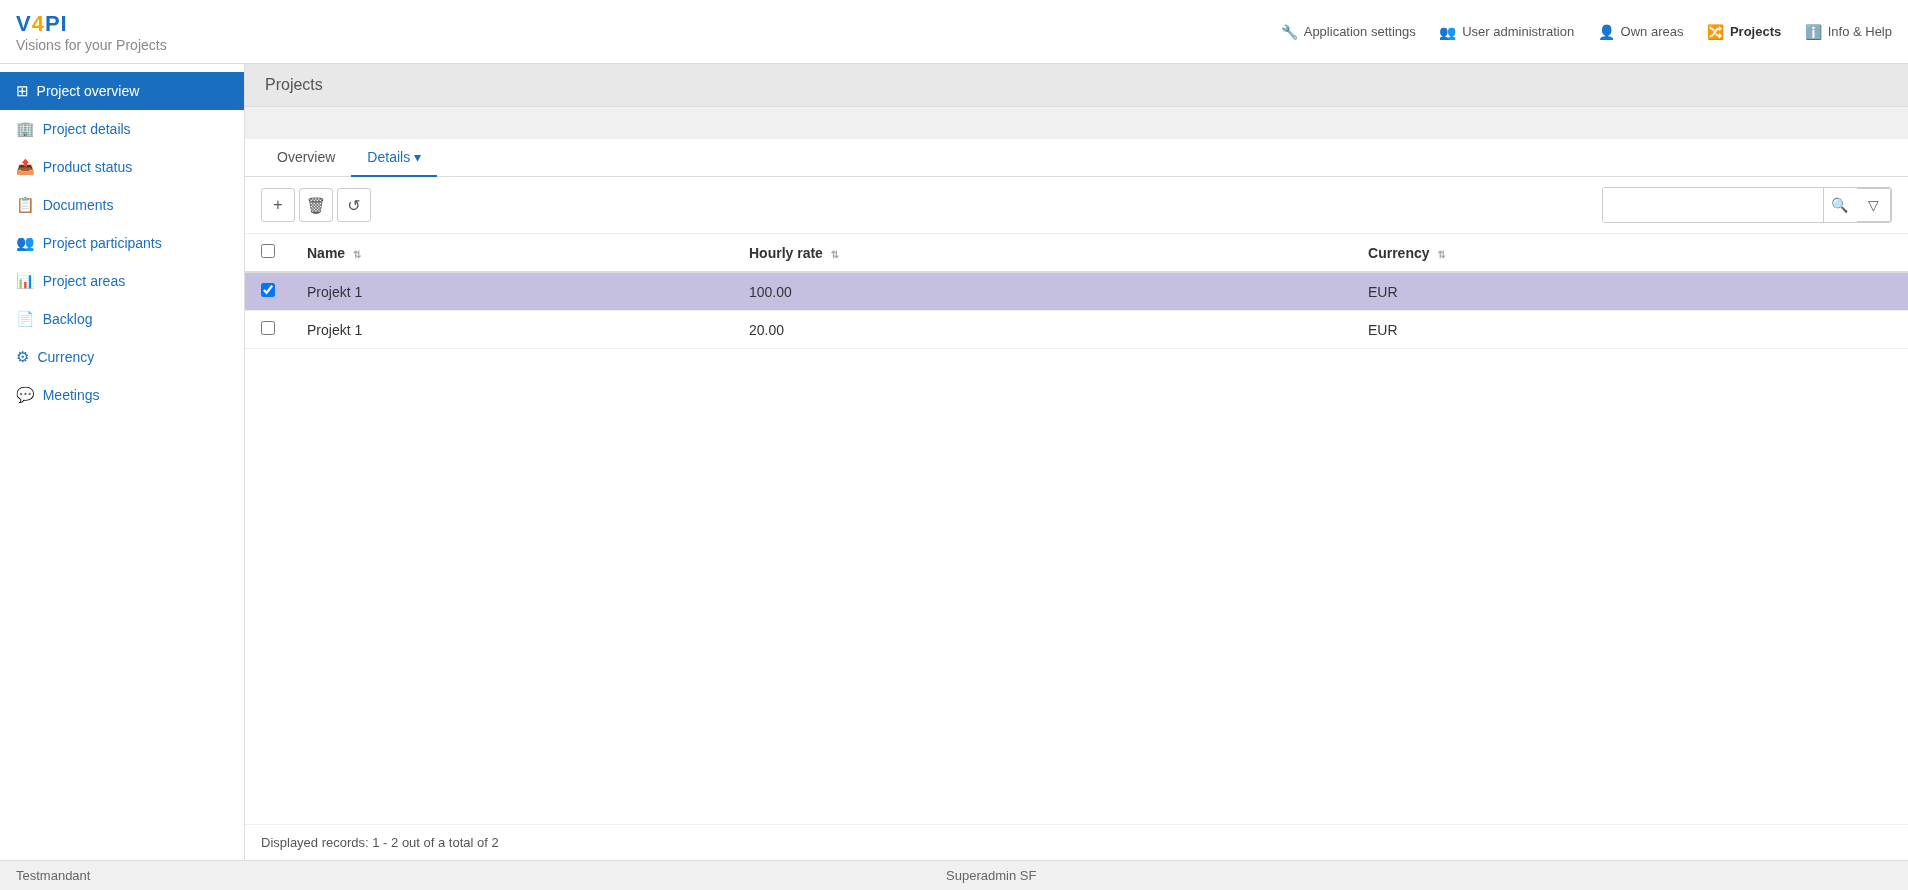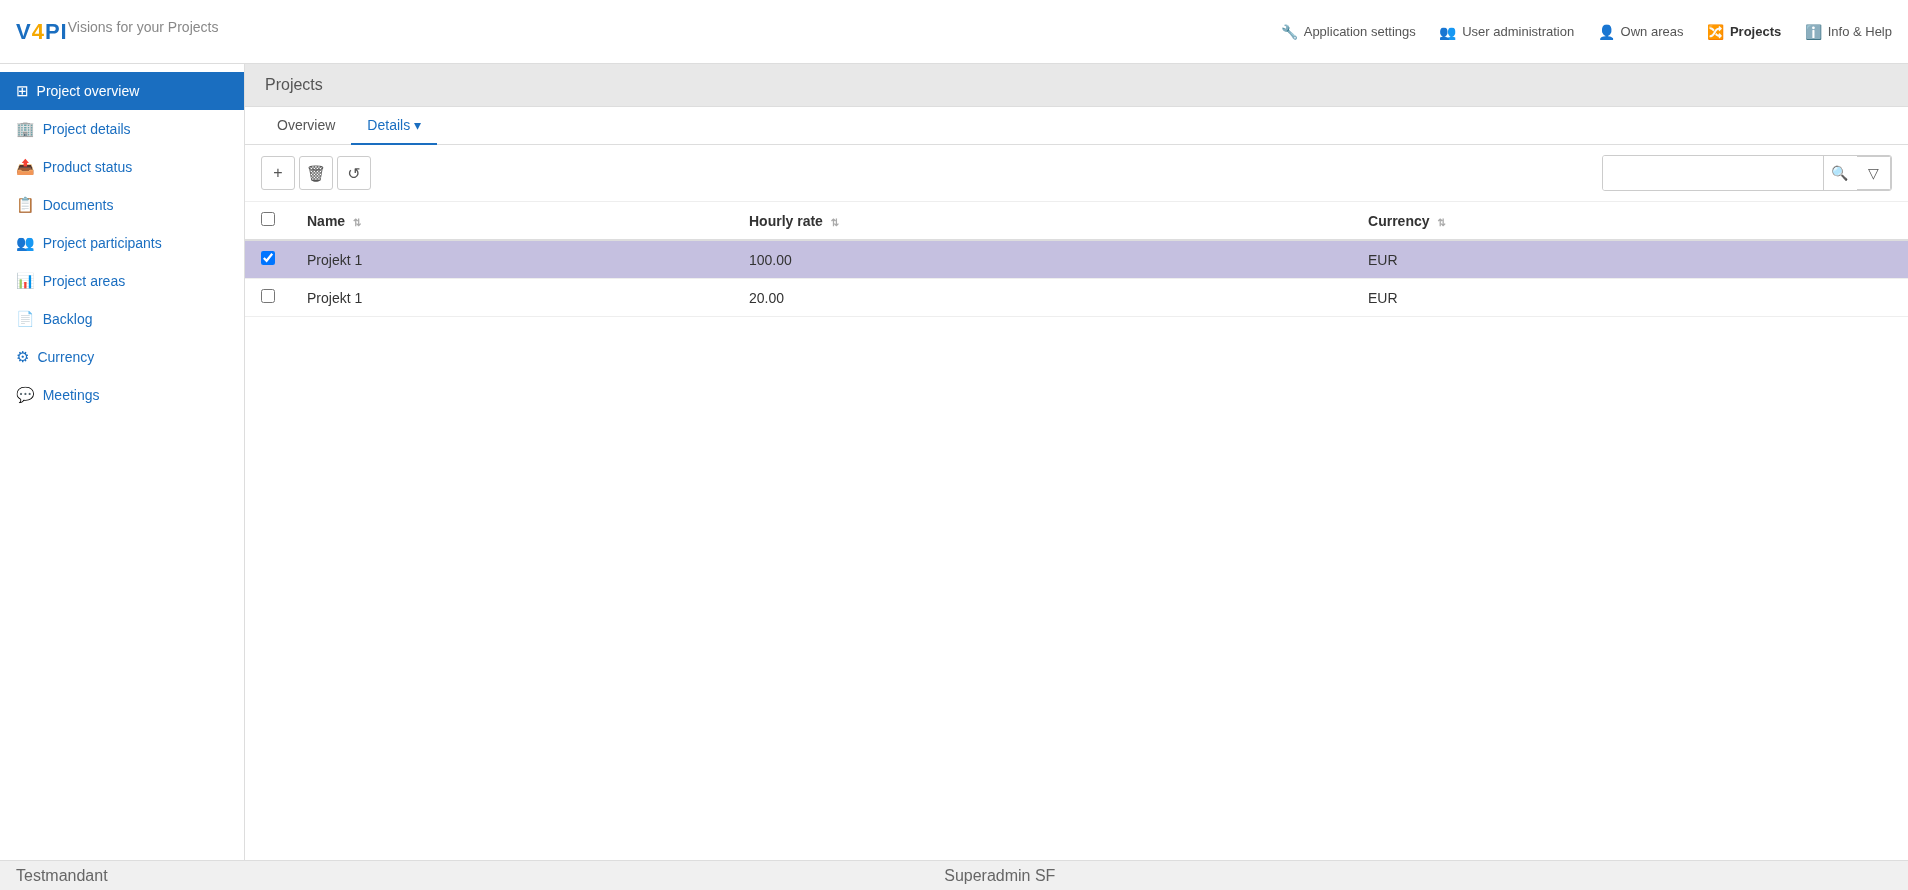--- a/index.html
+++ b/index.html
@@ -11,21 +11,21 @@
       border-bottom: 1px solid #ddd;
       height: 64px;
       display: flex;
       align-items: center;
       padding: 0 16px;
       justify-content: space-between;
       flex-shrink: 0;
     }
     .logo {
       display: flex;
-      flex-direction: row;
+      flex-direction: column;
       align-items: flex-start;
     }
     .logo-v4pi {
       font-size: 22px;
       font-weight: bold;
       color: #f5a800;
       letter-spacing: 1px;
     }
     .logo-v4pi span.v { color: #1a6ec0; }
     .logo-v4pi span.n { color: #f5a800; }
@@ -92,20 +92,21 @@
       border-bottom: 1px solid #ddd;
       flex-shrink: 0;
     }
     .content-body {
       flex: 1;
       background: #fff;
       display: flex;
       flex-direction: column;
       overflow: hidden;
       padding: 0;
+      margin-top: 32px;
     }
 
     
     .tabs {
       display: flex;
       border-bottom: 1px solid #ddd;
       padding: 0 16px;
       background: #fff;
       flex-shrink: 0;
     }
@@ -230,21 +231,21 @@
     }
 
     
     .status-bar {
       background: #f0f0f0;
       border-top: 1px solid #ddd;
       height: 30px;
       display: flex;
       align-items: center;
       padding: 0 16px;
-      font-size: 16px;
+      font-size: 13px;
       color: #666;
       flex-shrink: 0;
       justify-content: space-between;
     }
   </style>
 </head>
 <body>
 
 <div class="header">
   <div class="logo">
@@ -388,20 +389,23 @@
                 <input type="checkbox" style="">
               </td>
               <td>Projekt 1</td>
               <td>20.00</td>
               <td>EUR</td>
             </tr>
           </tbody>
         </table>
       </div>
 
+      <div class="content-footer">
+        <span>Displayed records: 1 - 2 out of a total of 2</span>
+      </div>
     </div>
   </div>
 </div>
 
 <div class="status-bar">
   <span>Testmandant</span>
   <span>Superadmin SF</span>
   <span></span>
 </div>
 

